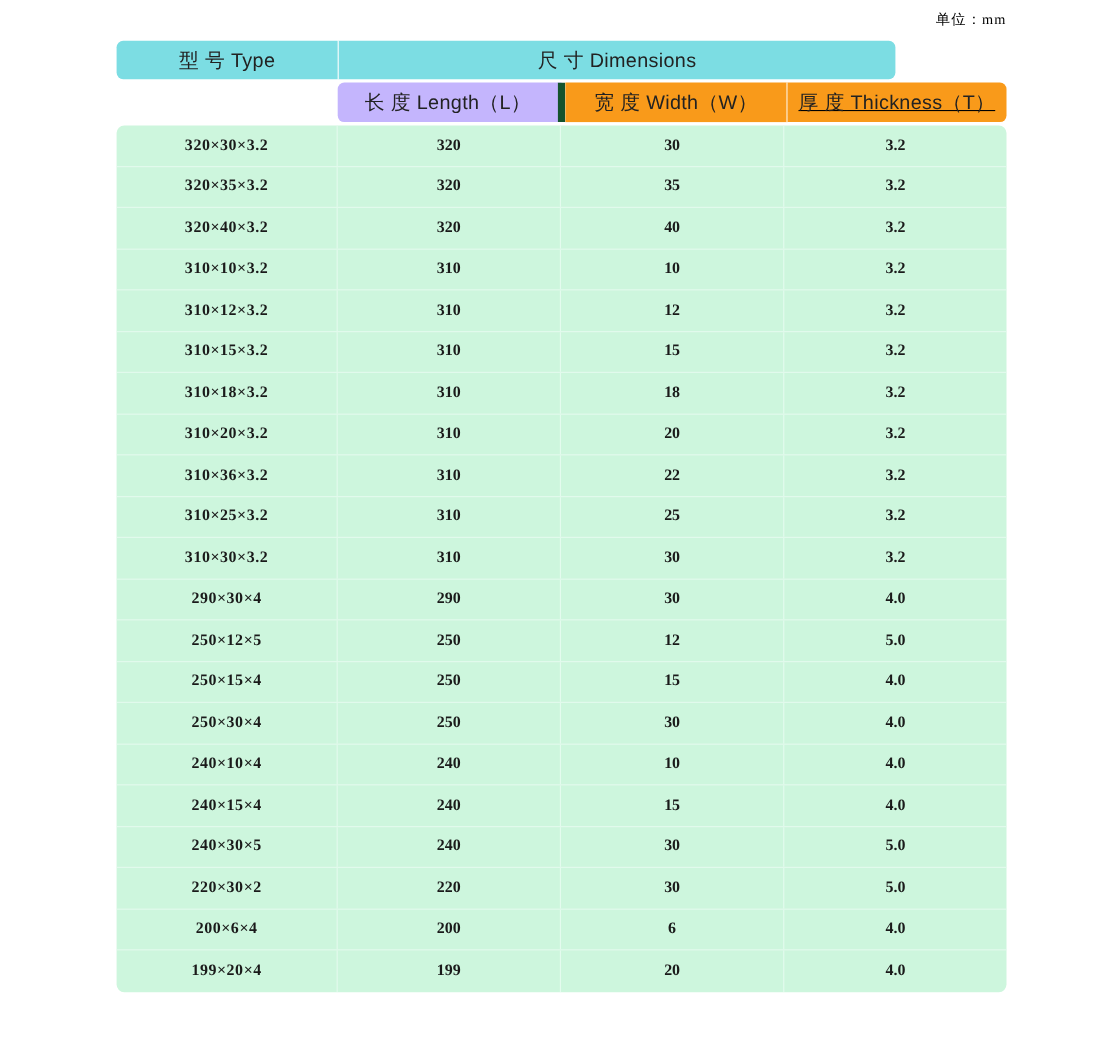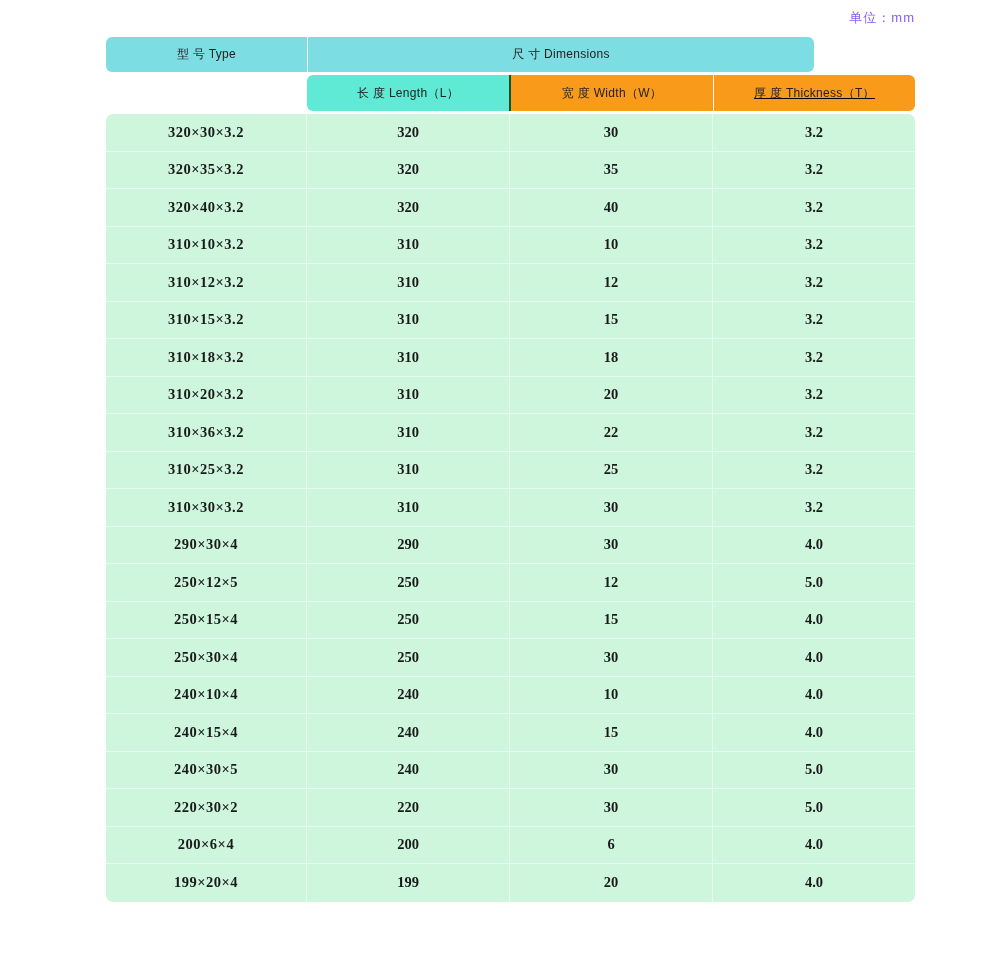--- a/index.html
+++ b/index.html
@@ -21,24 +21,24 @@
     width: 1000px;
     height: 961px;
   }
 
   
   .unit-note {
     position: absolute;
     left: 0; top: 9px;
     width: 915px;
     text-align: right;
-    font-family: Liberation Sans, sans-serif;
+    font-family: Liberation Serif, serif;
     font-size: 13px;
     letter-spacing: 1px;
-    color: #8b5cf6;
+    color: #000000;
     white-space: nowrap;
   }
 
   
   .hdr-row1 {
     position: absolute;
     left: 106px; top: 37px;
     width: 809px; height: 35px;
     display: flex;
   }
@@ -57,41 +57,41 @@
   }
 
   .hdr-row2 {
     position: absolute;
     left: 307px; top: 75px;
     width: 608px; height: 36px;
     display: flex;
   }
   .hdr-len {
     width: 203px;
-    background: #5eead4;
+    background: #c4b5fd;
     border-radius: 6px 0 0 6px;
     display: flex; align-items: center; justify-content: center;
-    border-right: 2px solid #14532d;
+    border-right: 7px solid #14532d;
   }
   .hdr-wid {
     width: 203px;
     background: #f99a1a;
     display: flex; align-items: center; justify-content: center;
     border-right: 1px solid #ffffff;
   }
   .hdr-thk {
     width: 202px;
     background: #f99a1a;
     border-radius: 0 6px 6px 0;
     display: flex; align-items: center; justify-content: center; text-decoration: underline;
   }
 
   .hdr-label {
     font-family: "Liberation Sans", "DejaVu Sans", sans-serif;
-    font-size: 12px;
+    font-size: 18px;
     color: #222222;
     white-space: nowrap;
     letter-spacing: 0.3px;
   }
 
   
   .tbl-body {
     position: absolute;
     left: 106px; top: 114px;
     width: 809px;

